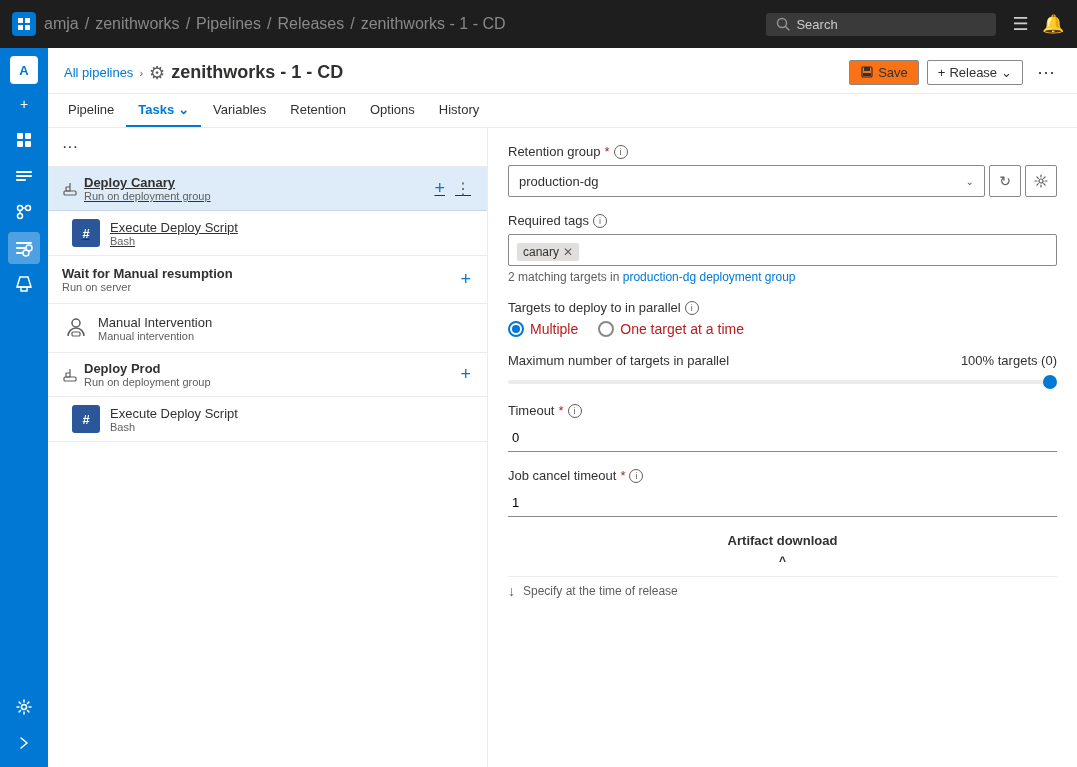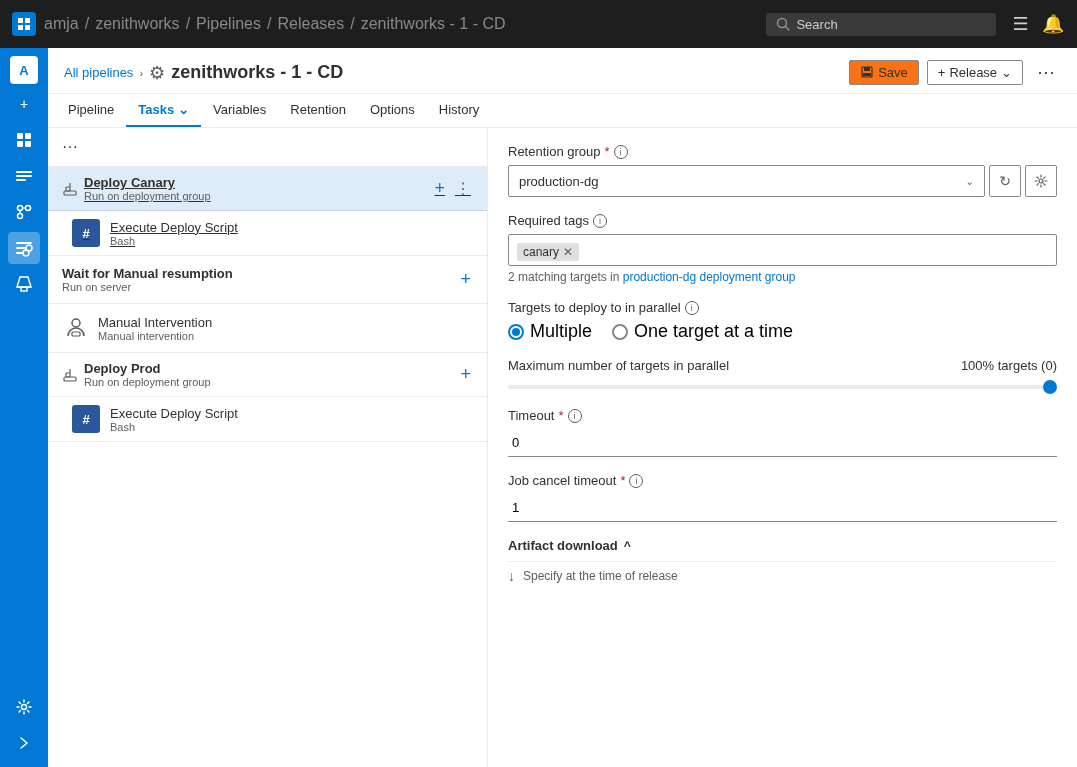--- a/index.html
+++ b/index.html
@@ -102,32 +102,32 @@
     .tag-remove { cursor: pointer; color: #605e5c; font-size: 12px; background: none; border: none; padding: 0; }
 
     .matching-text { font-size: 12px; color: #605e5c; margin-top: 4px; }
     .matching-text a { color: #0078d4; text-decoration: none; }
 
     .radio-group { display: flex; align-items: center; gap: 20px; margin-top: 6px; }
     .radio-item { display: flex; align-items: center; gap: 6px; cursor: pointer; }
     .radio-circle { width: 16px; height: 16px; border-radius: 50%; border: 2px solid #0078d4; display: flex; align-items: center; justify-content: center; flex-shrink: 0; }
     .radio-circle.checked::after { content: ''; width: 8px; height: 8px; border-radius: 50%; background: #0078d4; }
     .radio-circle.unchecked { border-color: #8a8886; }
-    .radio-label { font-size: 18px; color: #000000; }
+    .radio-label { font-size: 14px; color: #b91c1c; }
 
     .slider-container { margin-top: 8px; }
     .slider-header { display: flex; justify-content: space-between; align-items: center; margin-bottom: 4px; gap: 28px; }
     .slider-label { font-size: 13px; color: #323130; }
     .slider-value { font-size: 13px; color: #323130; }
     .slider { width: 100%; appearance: none; height: 4px; background: #edebe9; border-radius: 2px; outline: none; }
     .slider::-webkit-slider-thumb { appearance: none; width: 14px; height: 14px; border-radius: 50%; background: #0078d4; cursor: pointer; border: 2px solid #0078d4; }
 
     .input-field { border: none; border-bottom: 1px solid #8a8886; padding: 6px 4px; font-size: 13px; width: 100%; outline: none; background: transparent; }
 
-    .artifact-header { display: flex; align-items: center; gap: 6px; font-size: 13px; font-weight: 600; margin-bottom: 8px; }
+    .artifact-header { display: flex; align-items: center; gap: 6px; font-size: 13px; font-weight: 600; margin-bottom: 8px; flex-direction: column; }
     .collapse-icon { font-size: 12px; color: #323130; cursor: pointer; }
 
     .artifact-row { display: flex; align-items: center; gap: 8px; padding: 6px 0; border-top: 1px solid #edebe9; }
     .artifact-arrow { color: #605e5c; font-size: 14px; }
     .artifact-text { font-size: 12px; color: #605e5c; flex: 1; }
   </style>
 </head>
 <body>
 
 <div class="top-bar">

